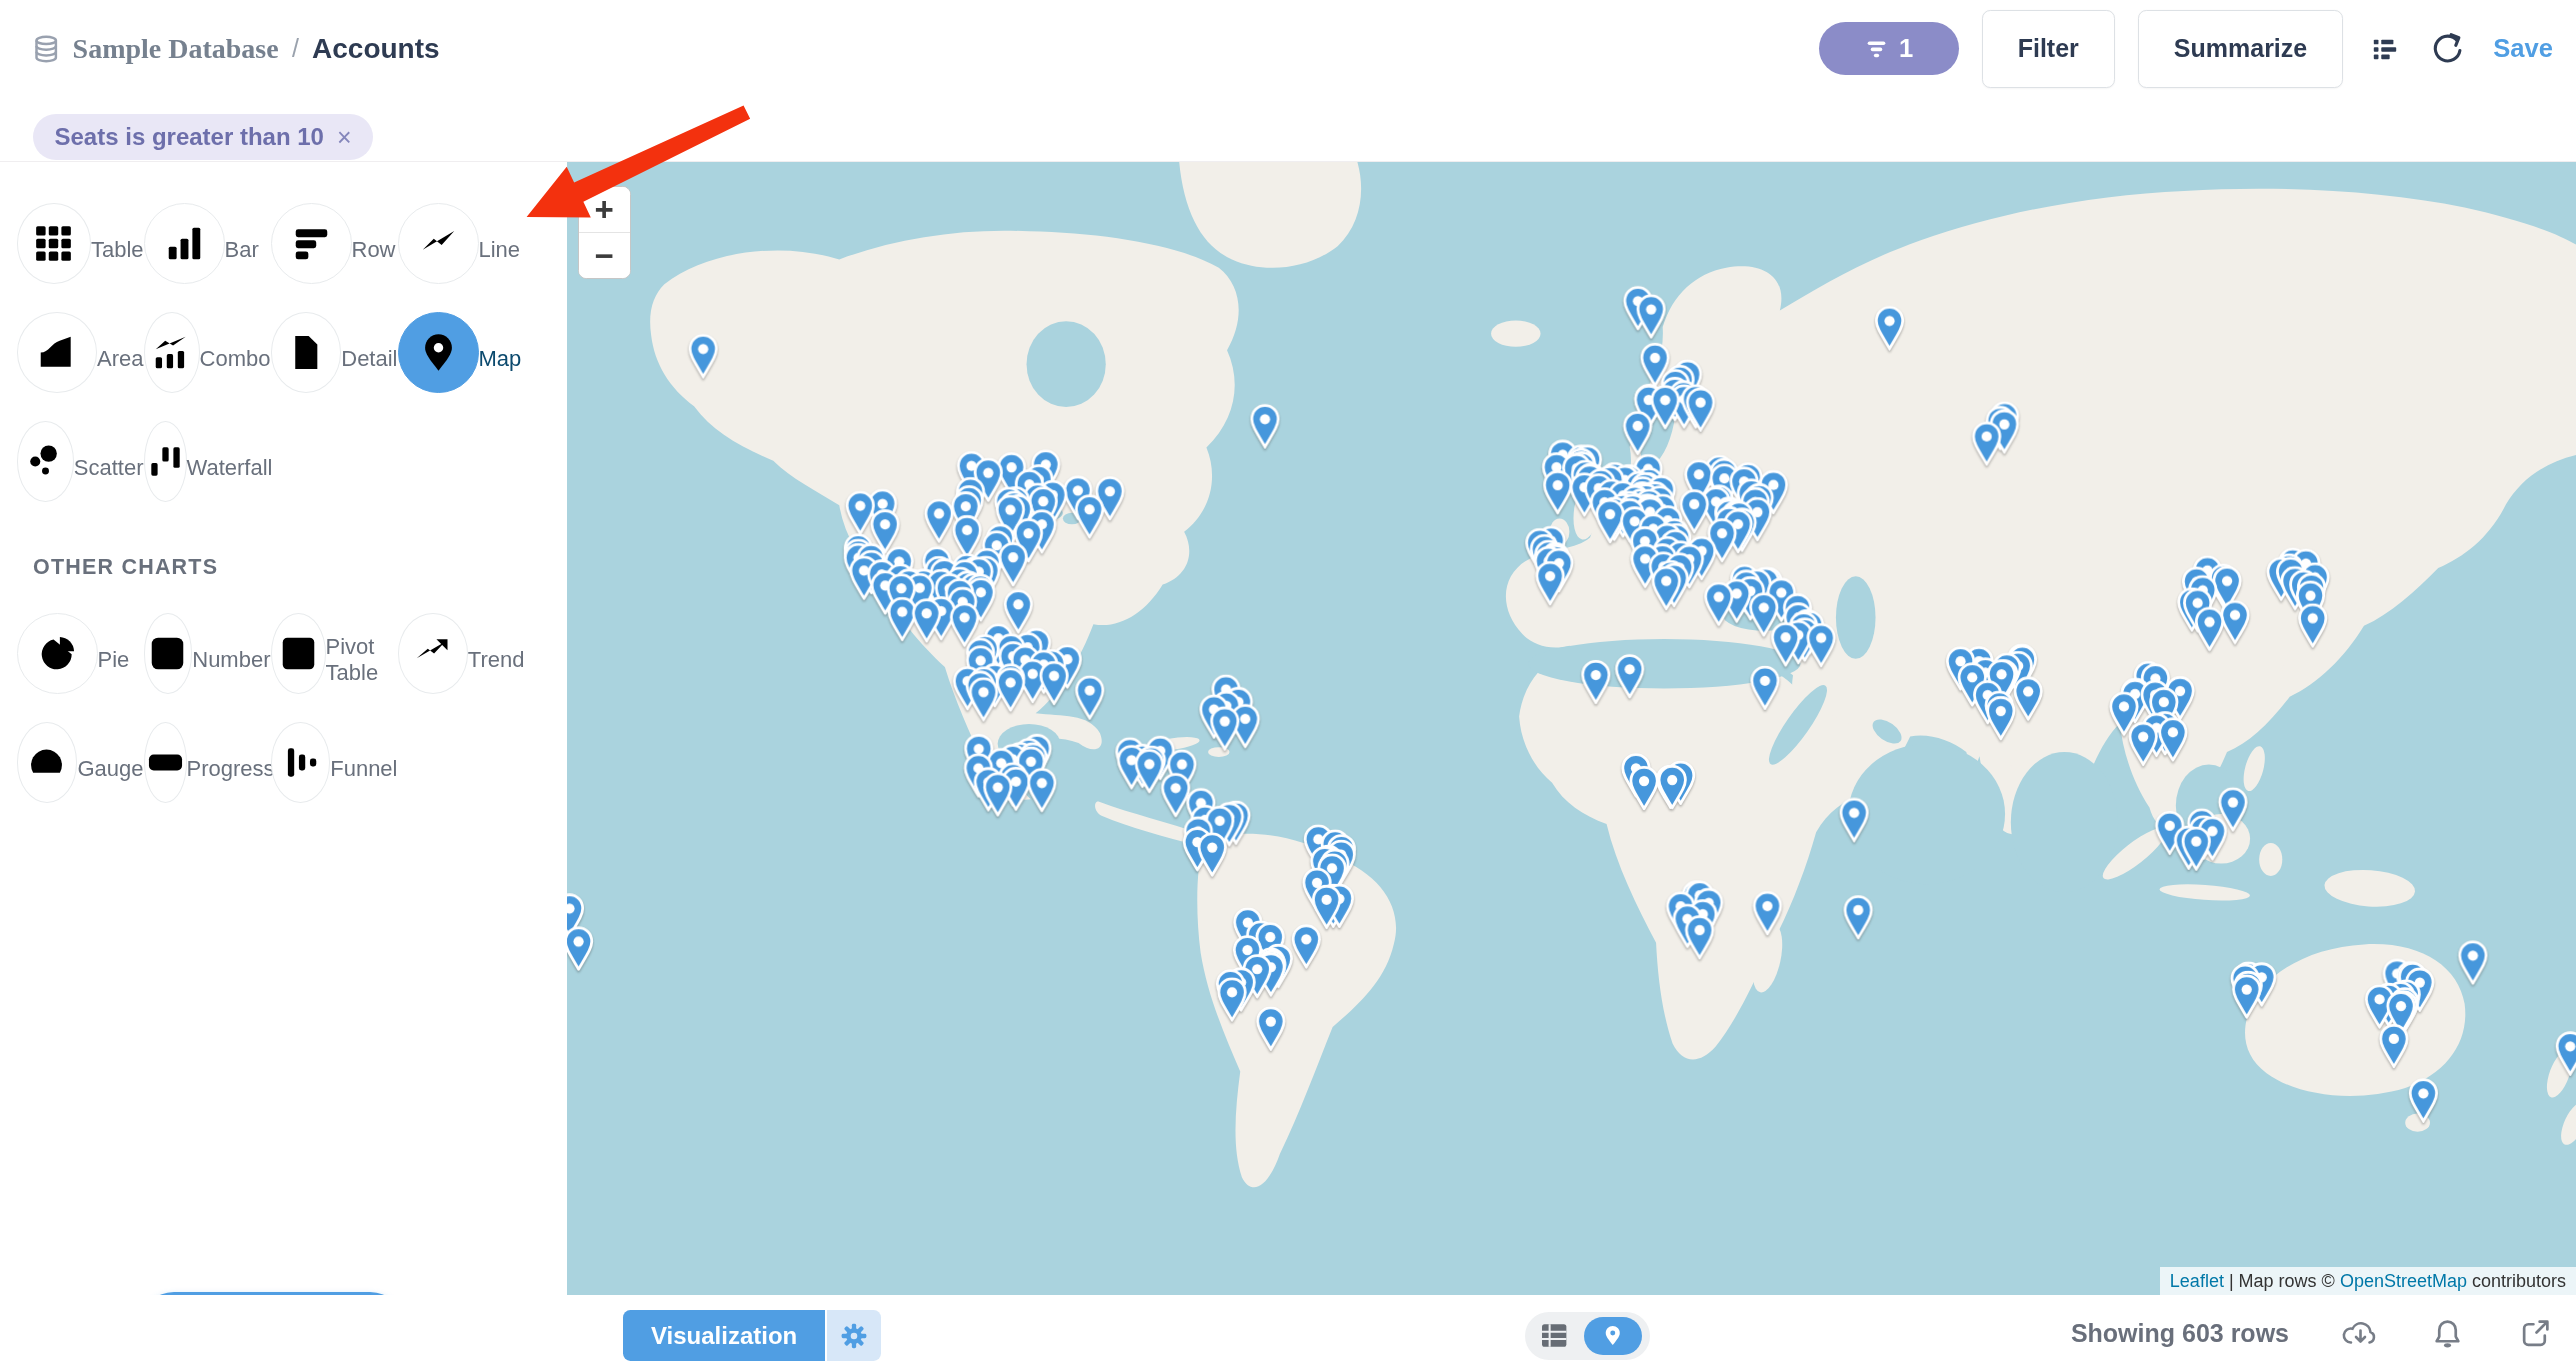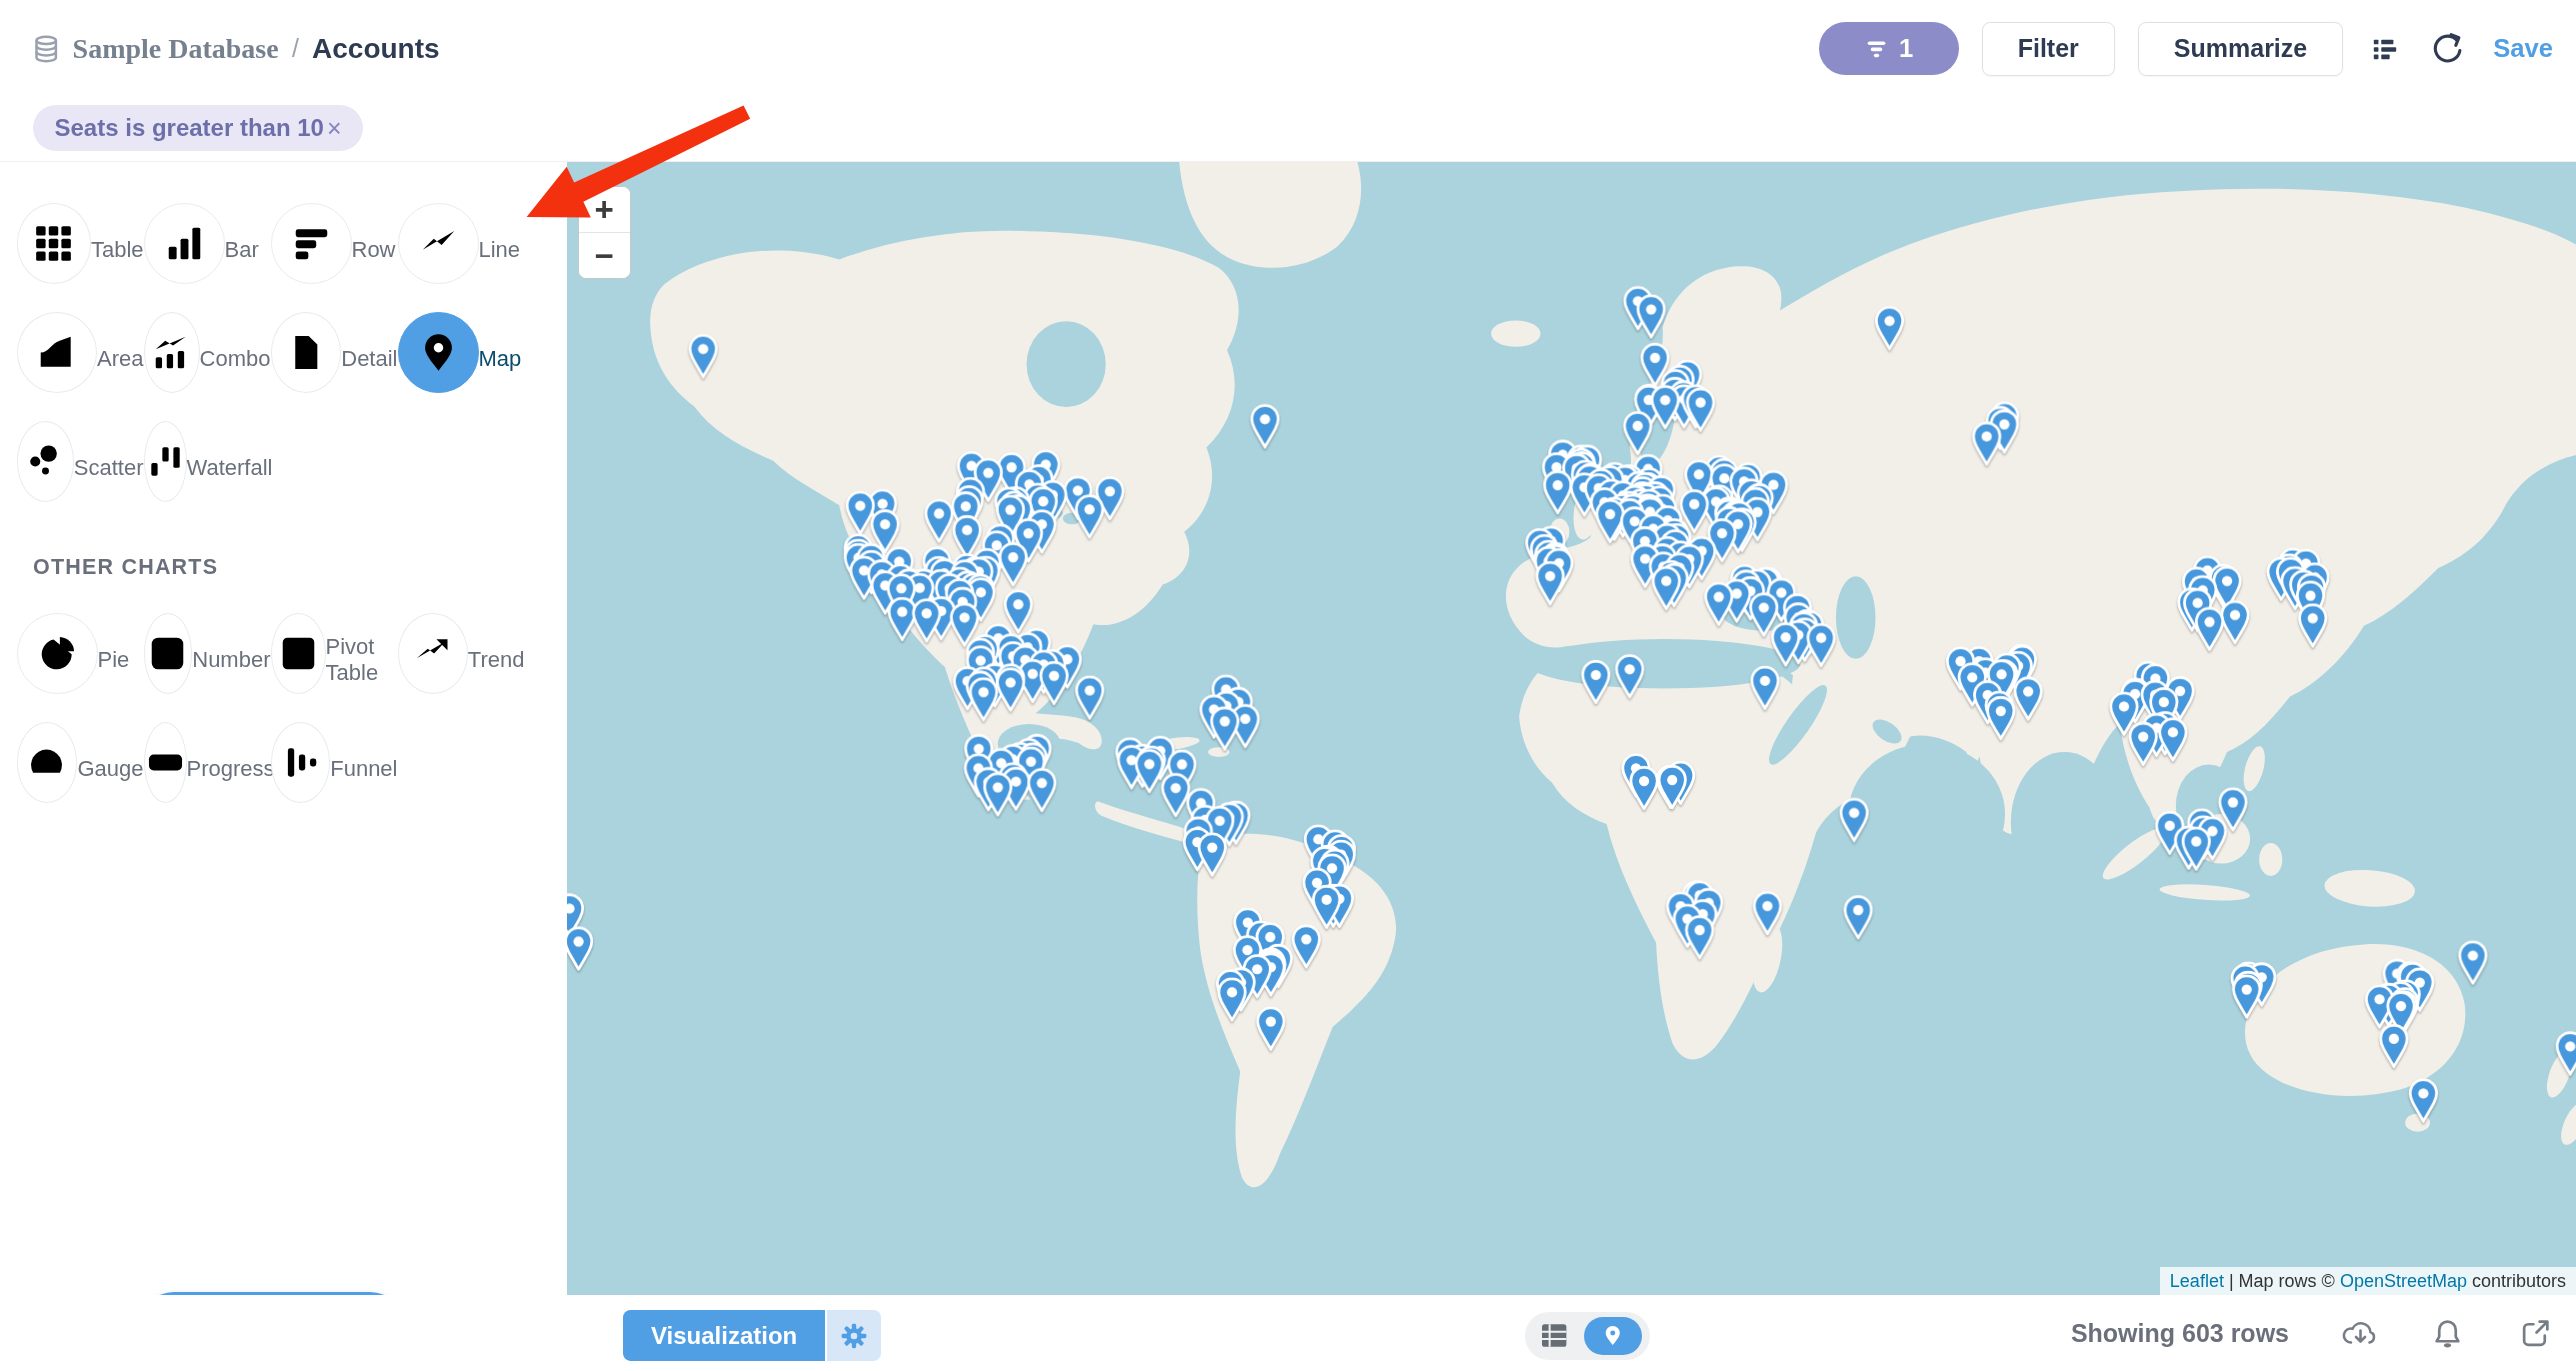--- a/index.html
+++ b/index.html
@@ -17,31 +17,31 @@
   .crumb-db{color:#76818f;font-size:28px;font-weight:700;cursor:pointer;font-family:Liberation Serif, serif;}
   .crumb-sep{color:#9aa2ad;font-size:25px;font-weight:400;}
   .crumb-table{color:#2e3b52;font-size:28px;font-weight:800;}
   .header-right{position:absolute;right:23px;top:0;height:97px;display:flex;align-items:center;gap:23px;}
   .filter-pill{
     height:53px;min-width:97px;border-radius:26.4px;background:#8b8cc8;color:#fff;
     display:flex;align-items:center;justify-content:center;gap:10px;cursor:pointer;
     font-size:25.6px;font-weight:700;padding:0 21.5px;
   }
   .hbtn{
-    height:54px;background:#fff;border:0.8px solid #dde1e5;border-radius:8.3px;
+    height:78px;background:#fff;border:0.8px solid #dde1e5;border-radius:8.3px;
     display:flex;align-items:center;justify-content:center;padding:0 35px;
     font-size:25px;font-weight:700;color:#2e3b52;cursor:pointer;box-shadow:0 0.8px 1.7px rgba(0,0,0,0.04);
   }
   .icon-btn{width:38px;height:38px;display:flex;align-items:center;justify-content:center;cursor:pointer;}
   .save-link{color:#509ee3;font-size:25.6px;font-weight:700;cursor:pointer;margin-left:5px;}
   
   .chip-row{position:absolute;left:0;top:97px;width:2576px;height:64px;background:#fff;border-bottom:0.8px solid #f0eef0;}
   .chip{
-    position:absolute;left:33px;top:8px;height:46px;border-radius:23px;background:#e9e7f6;
-    display:flex;align-items:center;padding:0 21.5px;gap:3px;cursor:pointer;
+    position:absolute;left:33px;top:17px;height:46px;border-radius:23px;background:#e9e7f6;
+    display:flex;align-items:center;padding:0 21.5px;gap:13px;cursor:pointer;
   }
   .chip-label{color:#6d6fab;font-size:24px;font-weight:700;}
   .chip-x{color:#8486bb;font-size:25px;font-weight:400;cursor:pointer;line-height:1;}
   
   .sidebar{position:absolute;left:0;top:162px;width:567px;height:1210px;background:#fff;}
   .chart-grid{display:grid;grid-template-columns:repeat(4,127px);row-gap:28px;padding:41px 0 0 16.5px;}
   .chart-item{display:flex;align-items:center;cursor:pointer;width:127px;}
   .icon-circle{
     width:79px;height:79px;border-radius:50%;background:#fff;border:0.8px solid #e8ebed;
     display:flex;align-items:center;justify-content:center;

